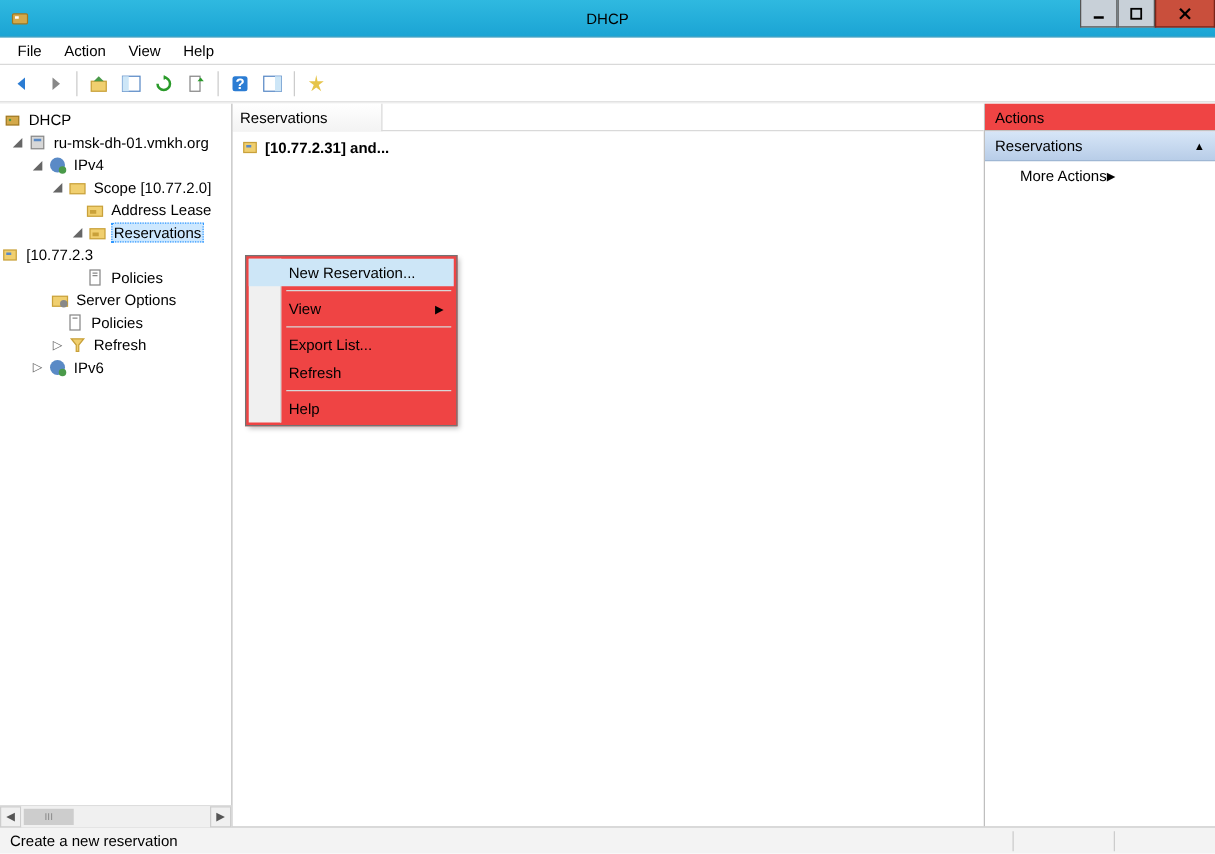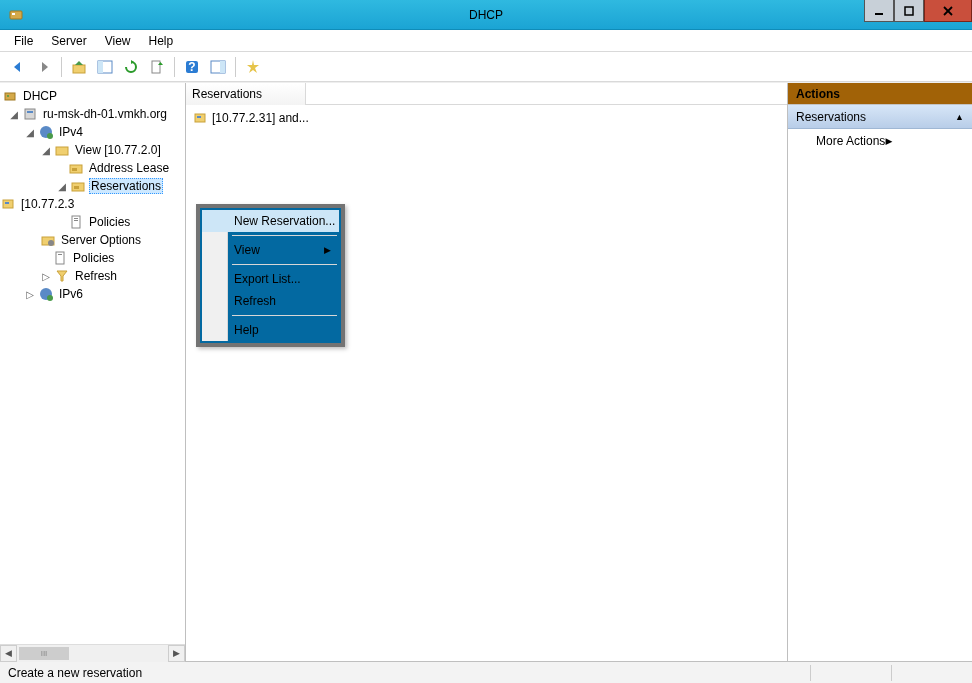--- a/index.html
+++ b/index.html
@@ -27,53 +27,53 @@
 
 
 .main { display:flex; height:calc(683px - 30px - 22px - 30px - 22px); border-top:1px solid #eee; }
 
 
 .tree-panel { width:186px; border-right:1px solid #bfbfbf; background:#fff; display:flex; flex-direction:column; position:relative; }
 .tree-content { flex:1; overflow:hidden; padding-top:4px; }
 .tree-hscroll { height:17px; border-top:1px solid #ddd; background:#f0f0f0; display:flex; align-items:center; }
 .tree-hscroll .sb-arrow { width:17px; height:17px; display:flex; align-items:center; justify-content:center; color:#555; font-size:9px; background:#f0f0f0; border:1px solid #cdcdcd;}
 .tree-hscroll .sb-track { flex:1; height:17px; background:#f0f0f0; position:relative; }
-.tree-hscroll .sb-thumb { position:absolute; left:2px; top:2px; width:50px; height:13px; background:#cdcdcd; }
+.tree-hscroll .sb-thumb { position:absolute; left:2px; top:2px; width:40px; height:13px; background:#cdcdcd; }
 
 .tree-row { display:flex; align-items:center; height:18px; white-space:nowrap; cursor:default; }
 .tree-row .expander { width:12px; text-align:center; color:#666; font-size:10px; margin-right:2px;}
 .tree-row .ticon { width:16px; height:16px; display:inline-flex; align-items:center; justify-content:center; margin-right:3px;}
 .tree-row .tlabel { padding:0 2px; }
 .tree-row.selected .tlabel { background:#cde8ff; border:1px dotted #3399ff; padding:0 1px; }
 
 
 .list-panel { flex:1; border-right:1px solid #bfbfbf; background:#fff; display:flex; flex-direction:column; }
 .list-header { height:22px; border-bottom:1px solid #d9d9d9; background:#fff; display:flex; align-items:center; }
 .list-header .col { padding-left:6px; height:22px; line-height:22px; border-right:1px solid #d9d9d9; width:120px; background:linear-gradient(#fff,#f3f3f3); }
-.list-body { flex:1; padding:4px 6px; position:relative; }
+.list-body { flex:1; padding:4px 6px; position:relative;font-weight:bold; }
 .list-item { display:flex; align-items:center; height:18px; }
 .list-item .ticon { width:16px; height:16px; margin-right:4px; display:inline-flex; align-items:center; justify-content:center;}
 
 
 .actions-panel { width:184px; background:#fff; display:flex; flex-direction:column; }
-.actions-header { height:22px; background:#a16207; border-bottom:1px solid #c2c2c2; font-weight:bold; padding-left:8px; line-height:22px; }
+.actions-header { height:22px; background:#ef4444; border-bottom:1px solid #c2c2c2; font-weight:normal; padding-left:8px; line-height:22px; }
 .actions-section { height:24px; background:linear-gradient(#d7e6f7,#b8cde8); border-bottom:1px solid #9fb7d4; padding:0 8px; line-height:24px; display:flex; align-items:center; justify-content:space-between; }
 .actions-section .arrow { font-size:9px; }
 .actions-item { height:24px; padding-left:28px; line-height:24px; display:flex; align-items:center; justify-content:flex-start; padding-right:0;}
 .actions-item .arrow { font-size:9px; }
 
 
 .statusbar { height:22px; border-top:1px solid #bfbfbf; background:#f3f3f3; display:flex; align-items:center; font-size:12px; }
 .statusbar .cell { padding:0 8px; height:22px; line-height:22px; }
 .statusbar .cell:first-child { flex:1; }
 .statusbar .sep { width:1px; height:16px; background:#ccc; }
 .statusbar .spacer { width:80px; }
 
 
-.context-menu { position:absolute; left:196px; top:204px; width:149px; background:#0369a1; border:4px solid #737373; box-shadow:2px 2px 4px rgba(0,0,0,.25); padding:2px; z-index:100; }
+.context-menu { position:absolute; left:196px; top:204px; width:170px; background:#ef4444; border:1px solid #737373; box-shadow:2px 2px 4px rgba(0,0,0,.25); padding:2px; z-index:100; }
 .context-menu .gutter { position:absolute; left:2px; top:2px; bottom:2px; width:26px; background:#f0f0f0; border-right:1px solid #d7d7d7;}
 .cm-item { height:22px; display:flex; align-items:center; padding-left:32px; position:relative; cursor:default; }
 .cm-item.highlight { background:#cde6f7; }
 .cm-sep { height:1px; background:#d7d7d7; margin:3px 2px 3px 30px; }
 .cm-item .sub-arrow { position:absolute; right:8px; font-size:9px; }
 </style>
 </head>
 <body>
 
 <div class="titlebar">
@@ -99,21 +99,21 @@
         <svg width="12" height="12">
           <line x1="2" y1="2" x2="10" y2="10" stroke="#000" stroke-width="1.8"></line>
           <line x1="10" y1="2" x2="2" y2="10" stroke="#000" stroke-width="1.8"></line>
         </svg>
       </div>
   </div>
 </div>
 
 <div class="menubar">
   <div class="menu-item">File</div>
-  <div class="menu-item">Server</div>
+  <div class="menu-item">Action</div>
   <div class="menu-item">View</div>
   <div class="menu-item">Help</div>
 </div>
 
 <div class="toolbar">
   <div class="tool-btn">
       <svg width="16" height="16">
         <path d="M10 3 L4 8 L10 13 Z" fill="#2b7cd3"></path>
       </svg>
     </div>
@@ -203,21 +203,21 @@
           </span>
         <span class="tlabel">IPv4</span>
       </div>
       <div class="tree-row" style="padding-left:40px">
         <span class="expander">◢</span>
         <span class="ticon">
             <svg width="16" height="16">
               <rect x="2" y="5" width="12" height="8" fill="#f0cf6f" stroke="#c9a13a"></rect>
             </svg>
           </span>
-        <span class="tlabel">View [10.77.2.0]</span>
+        <span class="tlabel">Scope [10.77.2.0]</span>
       </div>
       <div class="tree-row" style="padding-left:68px">
         <span class="ticon">
             <svg width="16" height="16">
               <rect x="2" y="5" width="12" height="8" fill="#f0cf6f" stroke="#c9a13a"></rect>
               <rect x="4" y="8" width="5" height="3" fill="#c9a13a"></rect>
             </svg>
           </span>
         <span class="tlabel">Address Lease</span>
       </div>

